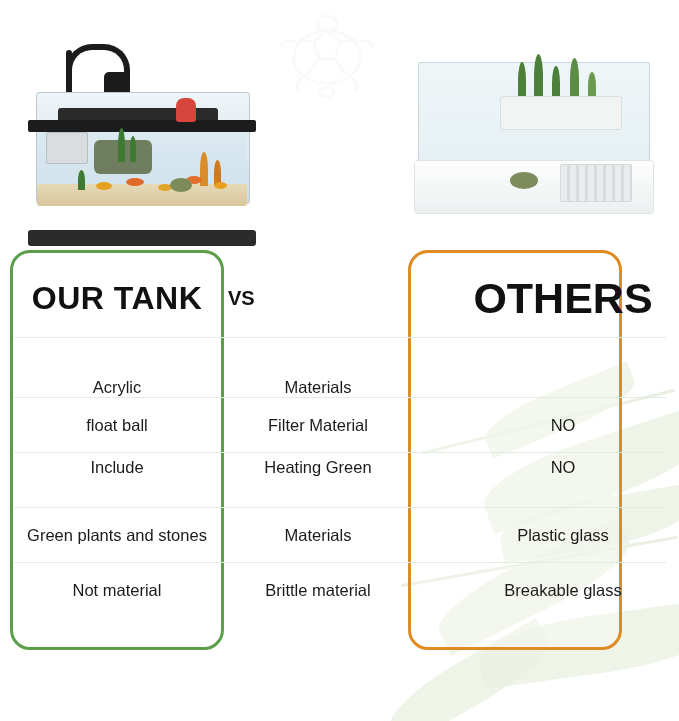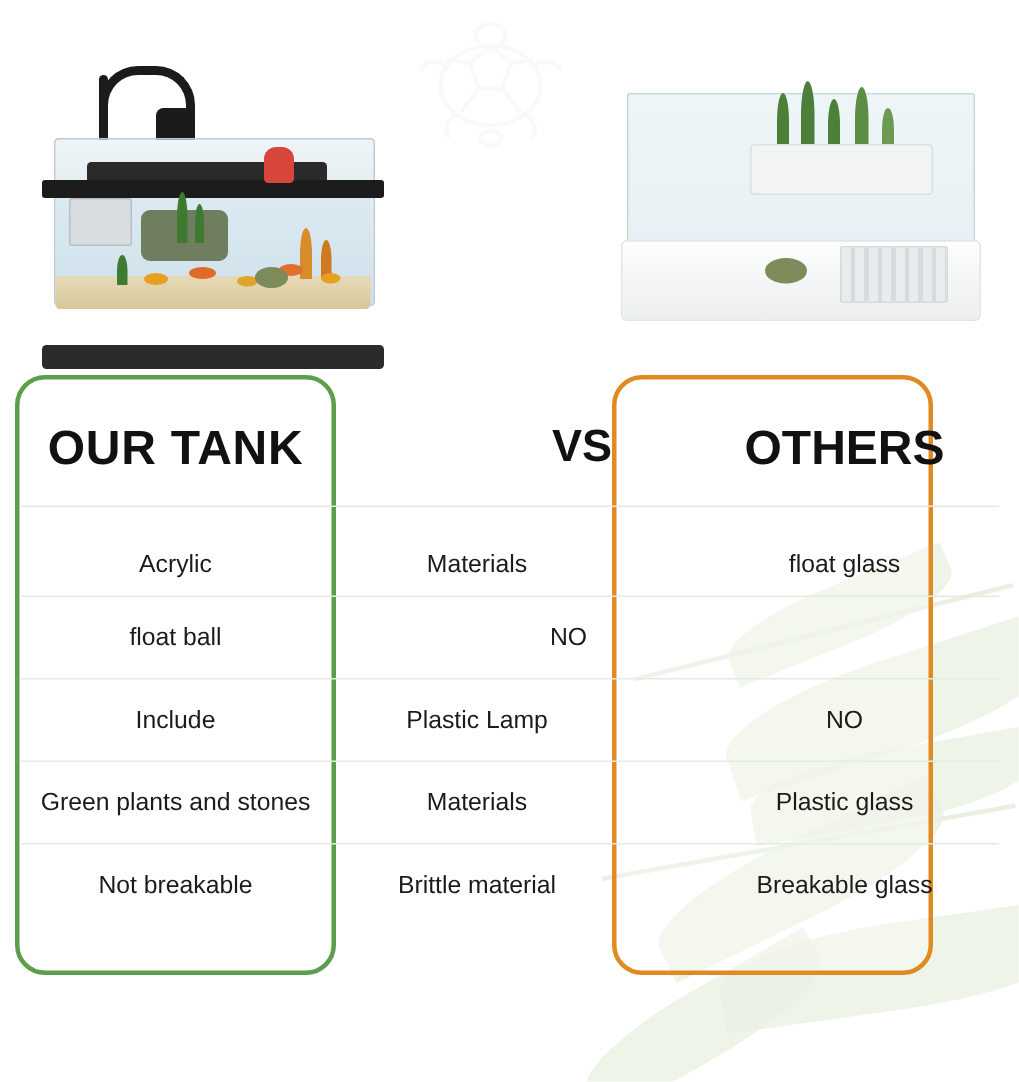--- a/index.html
+++ b/index.html
@@ -171,25 +171,25 @@
 
   .header-row{
     position:absolute;left:10px;top:22px;width:660px;height:72px;
     display:flex;align-items:center;
   }
   .h-left{
     width:214px;text-align:center;font-size:32px;font-weight:bold;
     letter-spacing:.5px;color:#111;
   }
   .h-mid{
-    width:180px;margin-left:4px;text-align:right;font-size:30px;
+    width:180px;margin-left:4px;text-align:left;font-size:20px;
     font-weight:bold;color:#111;
   }
   .h-right{
-    width:214px;margin-left:48px;text-align:center;font-size:32px;
+    width:214px;margin-left:48px;text-align:center;font-size:43px;
     font-weight:bold;color:#111;
   }
 </style>
 </head>
 <body>
 
 <div class="bg-layer">
   <svg class="wm-turtle" viewBox="0 0 120 94">
     <g fill="none" stroke="#eef3ea" stroke-width="3">
       <ellipse cx="60" cy="48" rx="34" ry="27"></ellipse>
@@ -260,47 +260,47 @@
 
   <div class="header-row">
     <div class="h-left">OUR TANK</div>
     <div class="h-mid">VS</div>
     <div class="h-right">OTHERS</div>
   </div>
 
   <div class="rows">
 
     <div class="divider" style="top:97px;"></div>
-    <div class="row" style="top:111px;">
+    <div class="row" style="top:122px;">
       <div class="cell c-left">Acrylic</div>
       <div class="cell c-mid">Materials</div>
-      <div class="cell c-right">float glass</div>
     </div>
 
     <div class="divider" style="top:157px;"></div>
     <div class="row" style="top:160px;">
       <div class="cell c-left">float ball</div>
+      <div class="cell c-mid">Filter Material</div>
       <div class="cell c-right">NO</div>
     </div>
 
     <div class="divider" style="top:212px;"></div>
-    <div class="row" style="top:215px;">
+    <div class="row" style="top:202px;">
       <div class="cell c-left">Include</div>
-      <div class="cell c-mid">Plastic Lamp</div>
+      <div class="cell c-mid">Heating Green</div>
       <div class="cell c-right">NO</div>
     </div>
 
     <div class="divider" style="top:267px;"></div>
     <div class="row" style="top:270px;">
       <div class="cell c-left">Green plants and stones</div>
       <div class="cell c-mid">Materials</div>
       <div class="cell c-right">Plastic glass</div>
     </div>
 
     <div class="divider" style="top:322px;"></div>
     <div class="row" style="top:325px;">
-      <div class="cell c-left">Not breakable</div>
+      <div class="cell c-left">Not material</div>
       <div class="cell c-mid">Brittle material</div>
       <div class="cell c-right">Breakable glass</div>
     </div>
 
   </div>
 </div>
 
 </body></html>

